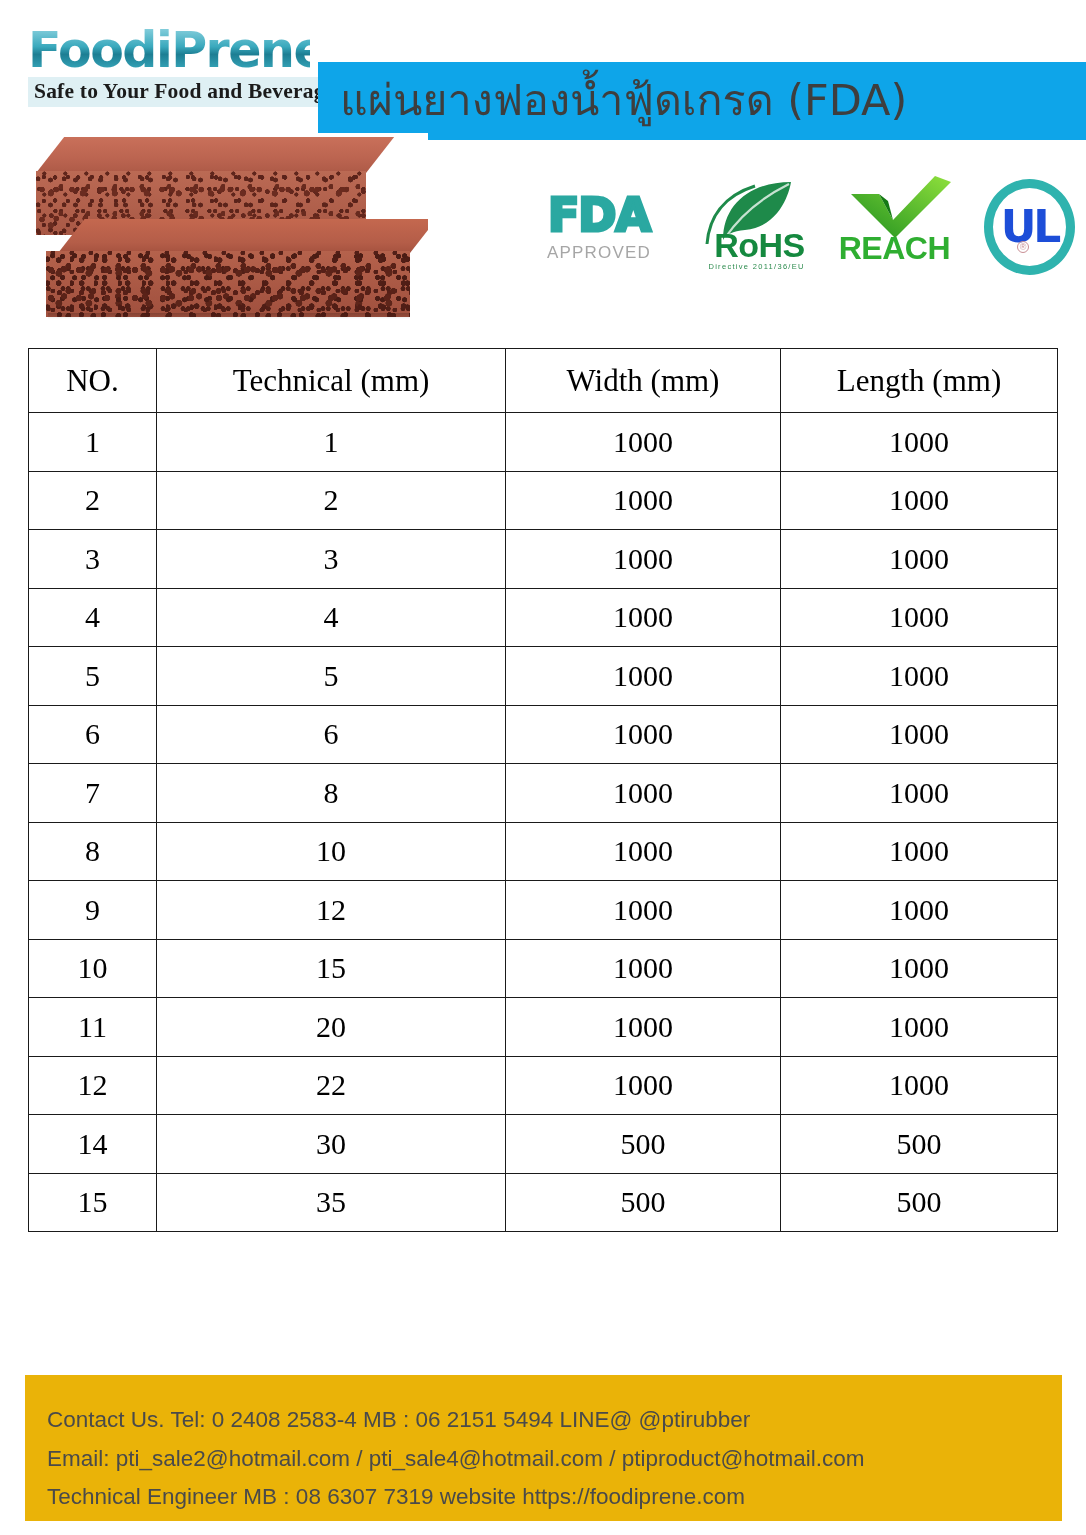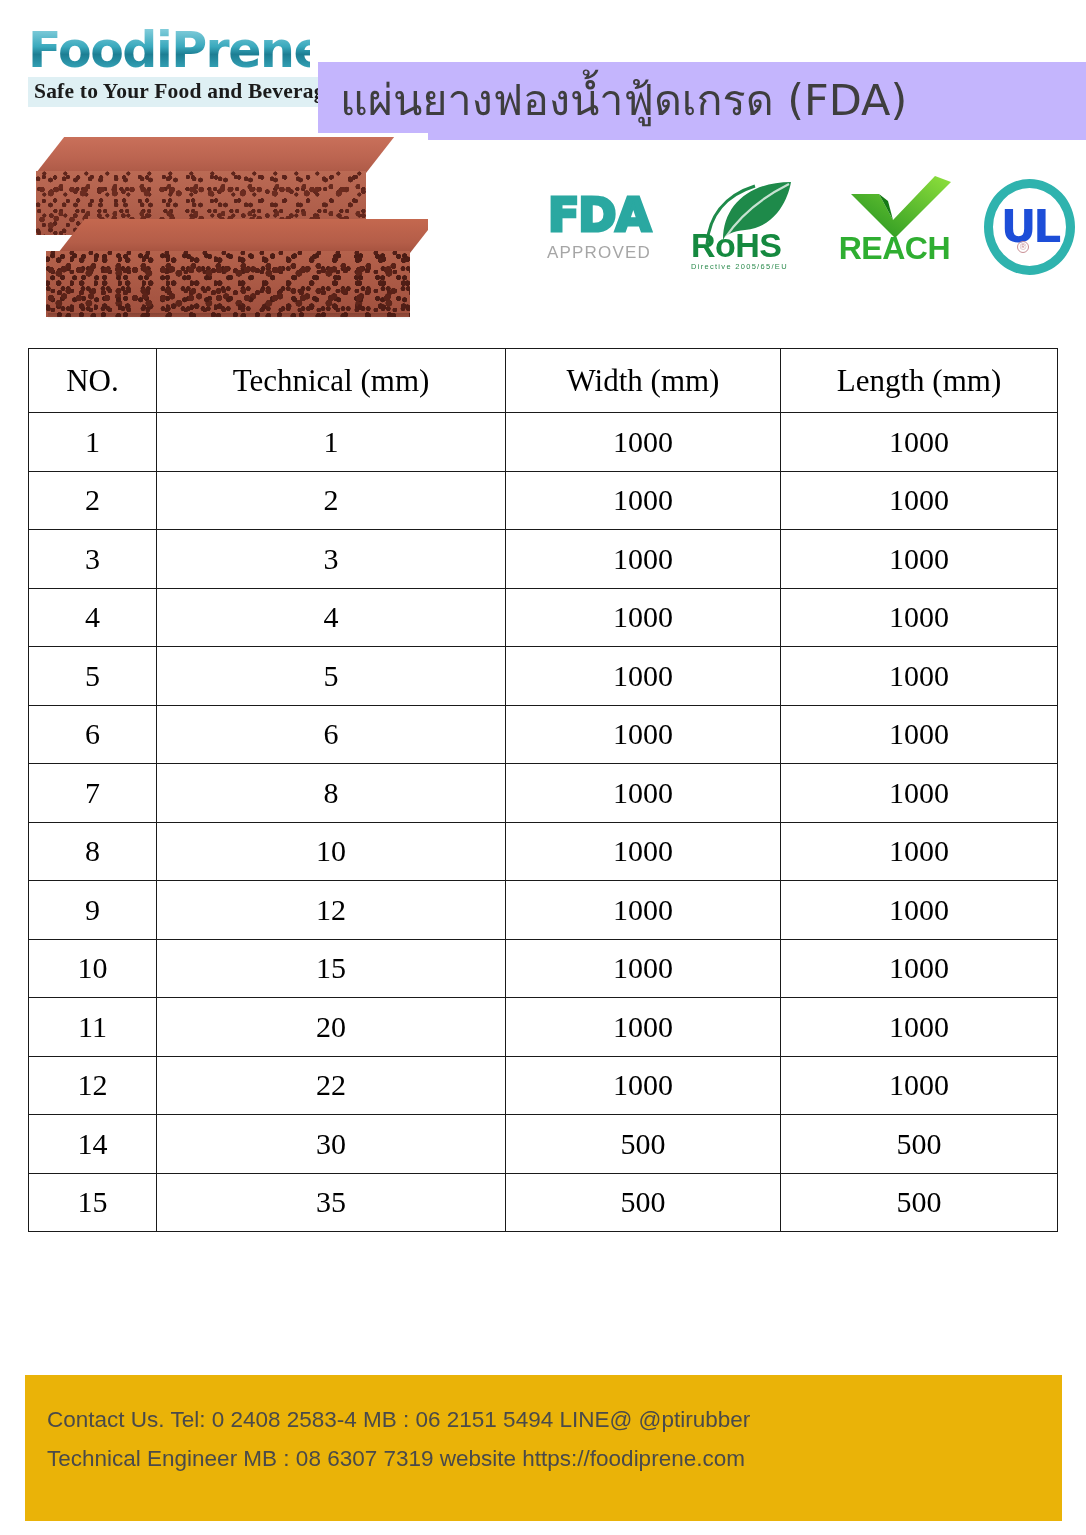--- a/index.html
+++ b/index.html
@@ -52,21 +52,21 @@
     letter-spacing: 0.2px;
     padding: 2px 6px 3px 6px;
     white-space: nowrap;
   }
 
   .title-bar {
     position: absolute;
     left: 318px; top: 62px;
     width: 768px;
     height: 78px;
-    background: #c4b5fd;
+    background: #0ea5e9;
     display: flex;
     align-items: center;
   }
   .title-text {
     font-family: "DejaVu Sans", sans-serif;
     font-size: 43px;
     color: #3e3e3e;
     padding-left: 22px;
     line-height: 1.05;
     white-space: nowrap;
@@ -175,21 +175,21 @@
   }
   .fda-sub {
     margin-top: 5px;
     font-family: "Liberation Sans", sans-serif;
     font-weight: normal;
     font-size: 17px;
     letter-spacing: 1.2px;
     color: #a6a6a6;
   }
 
-  .badge-rohs { width: 120px; text-align: left; position: relative; height: 106px; }
+  .badge-rohs { width: 120px; text-align: right; position: relative; height: 106px; }
   .leaf-svg { position: absolute; left: 14px; top: 0; }
   .rohs-word {
     position: absolute; left: 0; right: 0; top: 52px;
     font-family: "Liberation Sans", sans-serif;
     font-weight: bold;
     font-size: 34px;
     color: #15893f;
     letter-spacing: -0.5px;
   }
   .rohs-sub {
@@ -318,21 +318,21 @@
     <div class="fda-sub">APPROVED</div>
   </div>
 
   <div class="badge badge-rohs">
     <svg class="leaf-svg" width="92" height="72" viewBox="0 0 92 72">
       <path d="M18 66 C18 30 46 8 86 8 C86 8 80 52 40 56 C28 57 20 61 18 66 Z" fill="#1e8a4a"></path>
       <path d="M84 10 C60 22 36 40 20 64" stroke="#ffffff" stroke-width="2.2" fill="none" opacity=".75"></path>
       <path d="M2 70 C4 44 18 22 50 12" stroke="#1e8a4a" stroke-width="3" fill="none"></path>
     </svg>
     <div class="rohs-word">RoHS</div>
-    <div class="rohs-sub">Directive 2005/65/EU</div>
+    <div class="rohs-sub">Directive 2011/36/EU</div>
   </div>
 
   <div class="badge badge-reach">
     <svg class="check-svg" width="104" height="64" viewBox="0 0 104 64">
       <defs>
         <linearGradient id="gchk" x1="0" y1="1" x2="1" y2="0">
           <stop offset="0" stop-color="#1f8f1f"></stop>
           <stop offset="1" stop-color="#8fe03c"></stop>
         </linearGradient>
       </defs>
@@ -447,14 +447,15 @@
         <td>15</td>
         <td>35</td>
         <td>500</td>
         <td>500</td>
       </tr>
     </tbody>
 </table>
 
 <div class="footer">
   <div class="footer-line">Contact Us. Tel: 0 2408 2583-4 MB : 06 2151 5494  LINE@ @ptirubber</div>
+  <div class="footer-line">Email: pti_sale2@hotmail.com / pti_sale4@hotmail.com / ptiproduct@hotmail.com</div>
   <div class="footer-line">Technical Engineer  MB : 08 6307 7319    website https://foodiprene.com</div>
 </div>
 
 </body></html>

